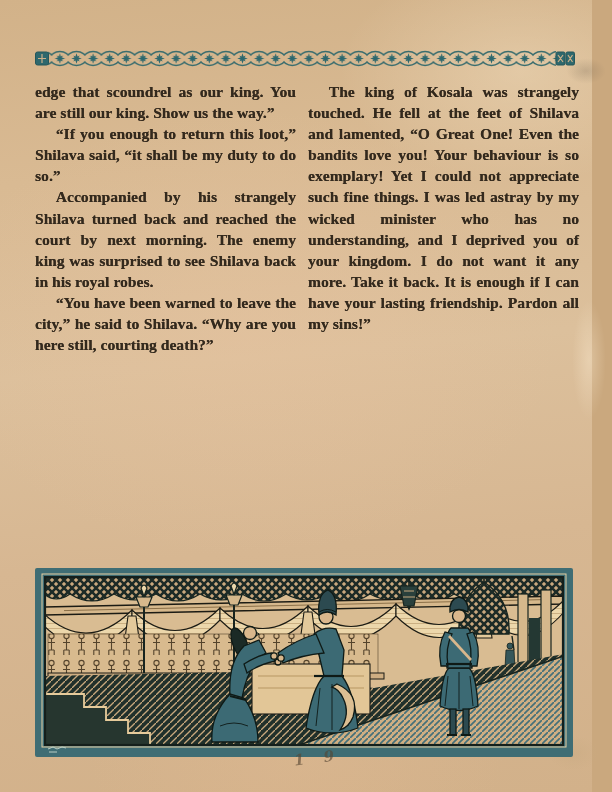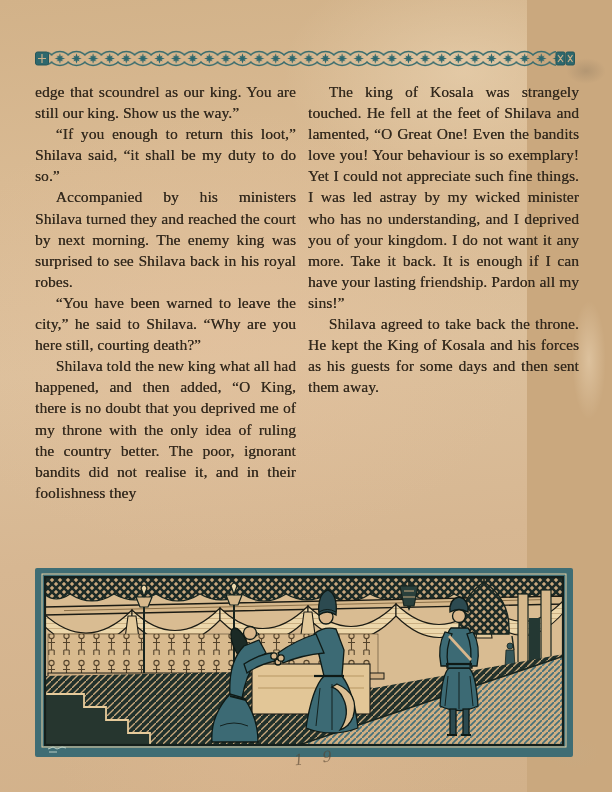--- a/index.html
+++ b/index.html
@@ -2,26 +2,27 @@
 <html><head>
 <meta charset="utf-8">
 <style>
   html,body{margin:0;padding:0;}
   body{
     width:612px;height:792px;overflow:hidden;
     font-family:"Liberation Serif","DejaVu Serif",serif;
     background:#caa87e;
   }
   #page{
-    position:relative;width:527px;height:792px;
+    position:relative;width:592px;height:792px;
     background:
       radial-gradient(ellipse 260px 160px at 88% 9%, rgba(255,242,216,.30), rgba(255,242,216,0) 70%),
       radial-gradient(ellipse 420px 300px at 42% 42%, rgba(233,195,160,.38), rgba(233,195,160,0) 75%),
       radial-gradient(ellipse 300px 220px at 50% 95%, rgba(226,186,146,.35), rgba(226,186,146,0) 70%),
       linear-gradient(175deg,#d2b289 0%, #d9ba93 22%, #dcc09c 45%, #d7b792 68%, #d2b18a 100%);
+    font-weight: bold;
   }
   
   .stain{position:absolute;border-radius:50%;pointer-events:none;}
   .stain.s1{left:566px;top:58px;width:40px;height:26px;
     background:radial-gradient(ellipse at center, rgba(120,105,85,.28), rgba(120,105,85,0) 70%);}
   .stain.s2{left:572px;top:300px;width:34px;height:120px;
     background:radial-gradient(ellipse at center, rgba(255,240,215,.35), rgba(255,240,215,0) 70%);}
   .stain.s3{left:548px;top:736px;width:52px;height:34px;
     background:radial-gradient(ellipse at center, rgba(200,170,130,.45), rgba(200,170,130,0) 72%);}
 
@@ -77,28 +78,26 @@
     </g>
     <g stroke="#cdb089" stroke-width="1.2" fill="none">
       <path d="M3 9.5 H11 M7 5 V14"></path>
       <path d="M523 6 L528 13 M528 6 L523 13 M533 6 L537.5 13 M537.5 6 L533 13"></path>
     </g>
   </svg>
 
   <div class="col left">
       <p class="">edge that scoundrel as our king. You are still our king.  Show us the way.”</p>
       <p class="ind">“If you enough to return this loot,” Shilava said, “it shall be my duty to do so.”</p>
-      <p class="ind">Accompanied by his ministers Shilava turned they and reached the court by next morning.  The enemy king was surprised to see Shilava back in his royal robes.</p>
+      <p class="ind">Accompanied by his strangely Shilava turned back and reached the court by next morning.  The enemy king was surprised to see Shilava back in his royal robes.</p>
       <p class="ind">“You have been warned to leave the city,” he said to Shilava. “Why are you here still, courting death?”</p>
-      <p class="ind">Shilava told the new king what all had happened, and then added, “O King, there is no doubt that you deprived me of my throne with the only idea of ruling the country better.  The poor, ignorant bandits did not realise it, and in their foolishness they</p>
     </div>
 
   <div class="col right">
       <p class="ind">The king of Kosala was strangely touched. He fell at the feet of Shilava and lamented, “O Great One! Even the bandits love you! Your behaviour is so exemplary! Yet I could not appreciate such fine things.  I was led astray by my wicked minister who has no understanding, and I deprived you of your kingdom.  I do not want it any more.  Take it back. It is enough if I can have your lasting friendship.  Pardon all my sins!”</p>
-      <p class="ind">Shilava agreed to take back the throne.  He kept the King of Kosala and his forces as his guests for some days and then sent them away.</p>
     </div>
 
   <svg class="illus" viewBox="0 0 538 189">
     <defs>
       <pattern id="ceil" width="8" height="8" patternUnits="userSpaceOnUse">
         <rect width="8" height="8" fill="#c9a87e"></rect>
         <path d="M0 0 L8 8 M8 0 L0 8" stroke="#1c2a26" stroke-width="2.6"></path>
       </pattern>
       <pattern id="floorp" width="7" height="7" patternUnits="userSpaceOnUse">
         <rect width="7" height="7" fill="#20302b"></rect>

